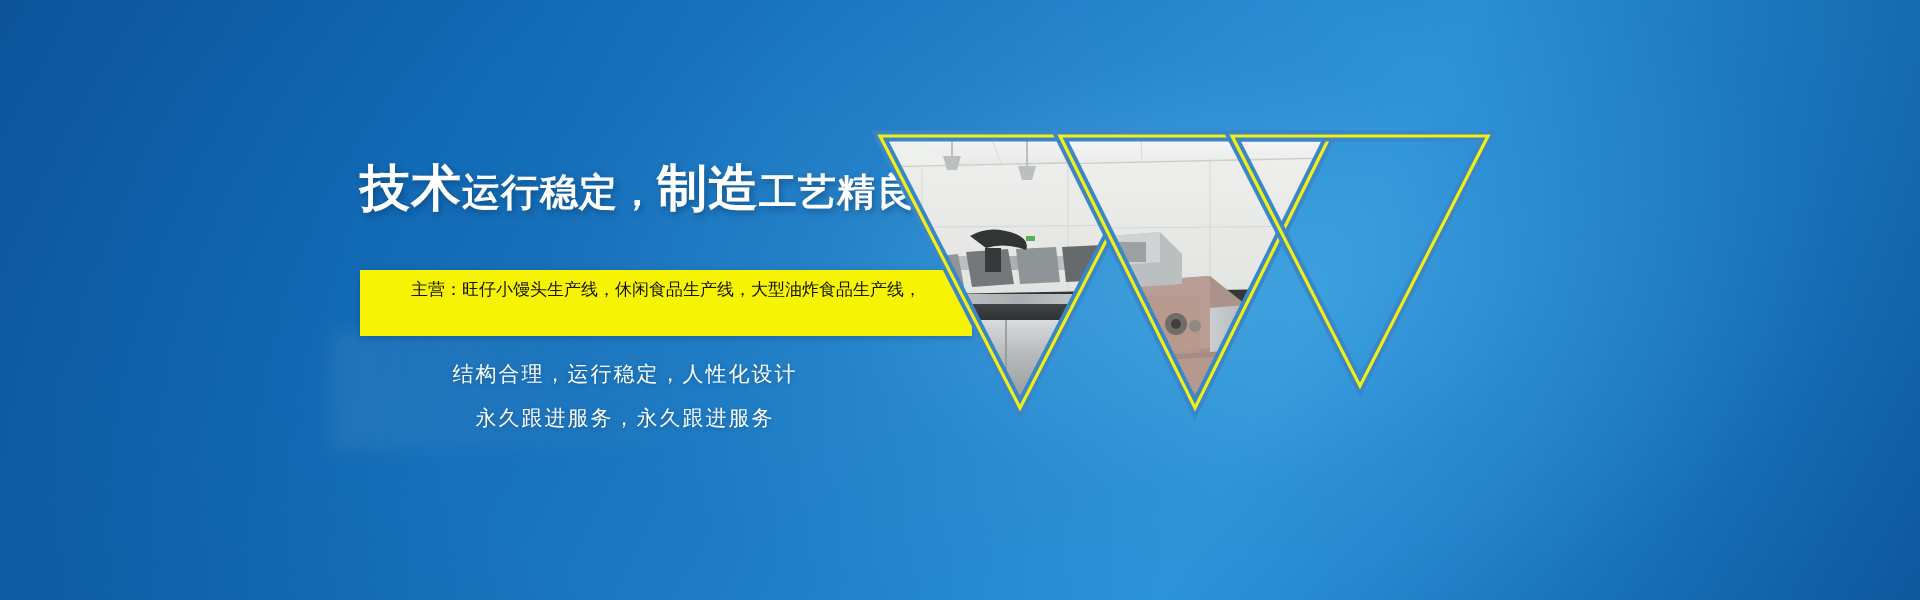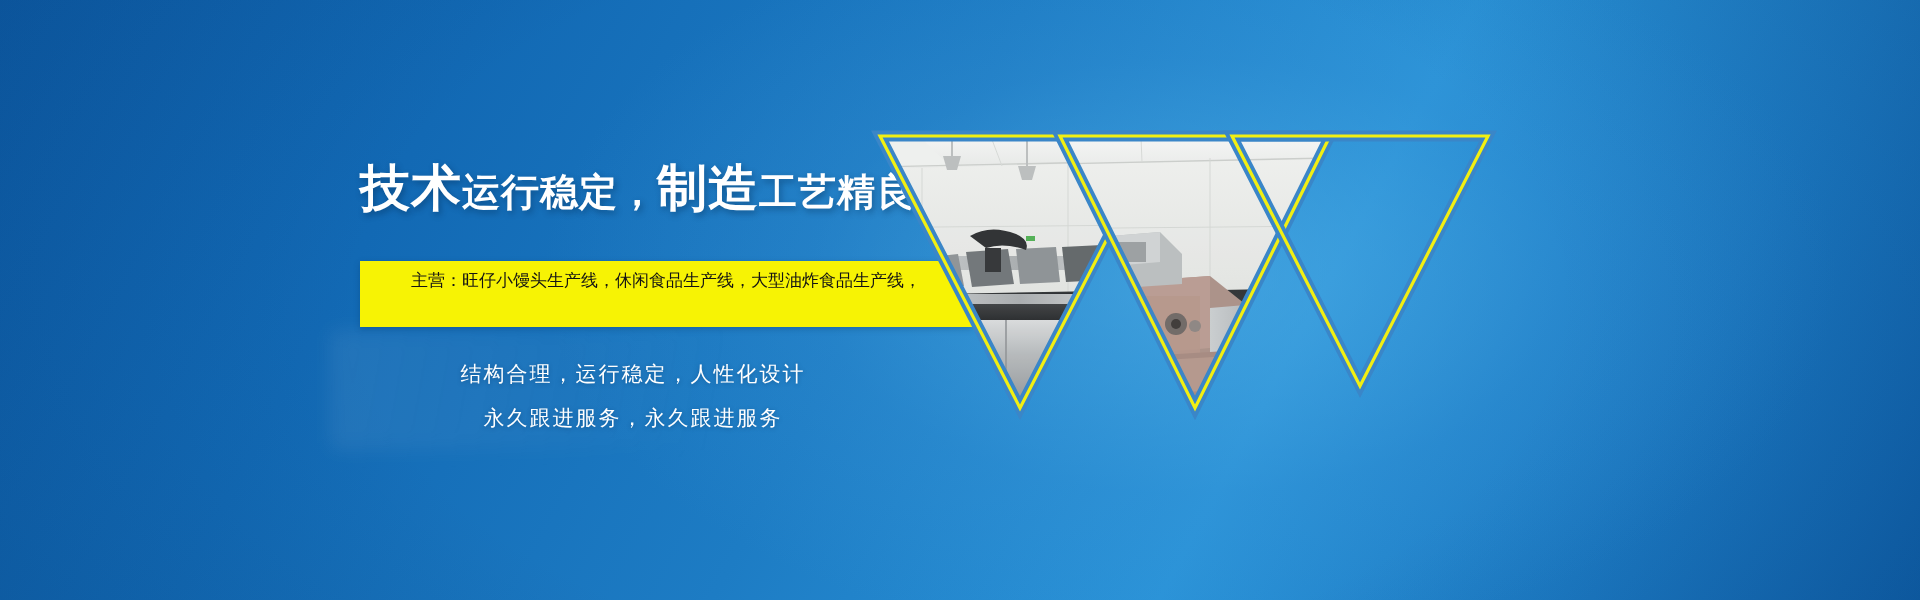--- a/index.html
+++ b/index.html
@@ -63,36 +63,36 @@
     white-space: nowrap;
     text-shadow: 2px 3px 6px rgba(4,44,84,0.45);
     line-height: 60px;
   }
   .headline .hl-big { font-size: 50px; margin-top: 41px; }
   .headline .hl-sm  { font-size: 38px; }
 
   .yellow-band {
     position: absolute;
     left: 360px;
-    top: 261px;
+    top: 270px;
     width: 612px;
     height: 66px;
     background: #f7f304;
     box-shadow: 0 2px 6px rgba(5,50,95,0.28);
   }
   .yellow-band .band-line {
     color: #141414;
     font-size: 17px;
     line-height: 30px;
     text-align: center;
     white-space: nowrap;
   }
   .yellow-band .band-line.l1 { padding-top: 4px; }
 
-  .subs { position: absolute; left: 368px; top: 352px; width: 530px; }
+  .subs { position: absolute; left: 360px; top: 352px; width: 530px; }
   .subs .sub {
     text-align: center;
     color: #ffffff;
     font-size: 21px;
     letter-spacing: 2px;
     line-height: 44px;
     white-space: nowrap;
     text-shadow: 0 1px 4px rgba(5,50,95,0.4);
   }
 

